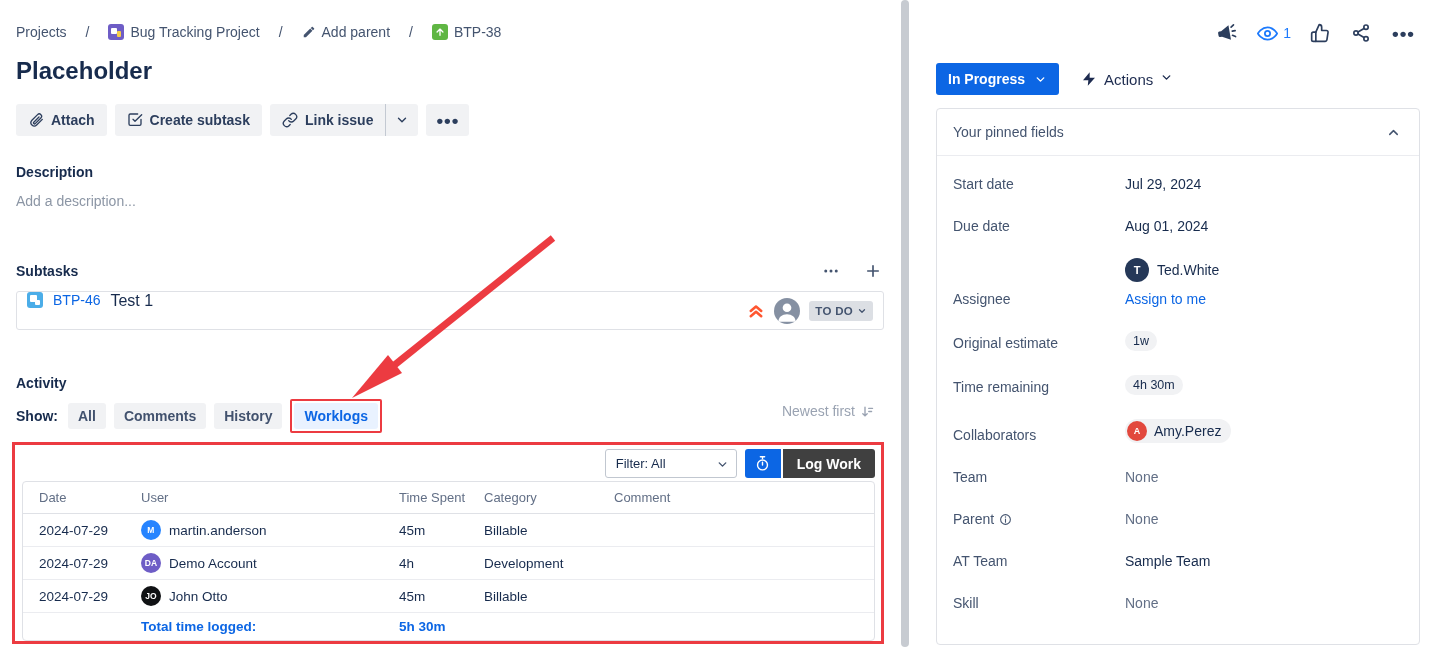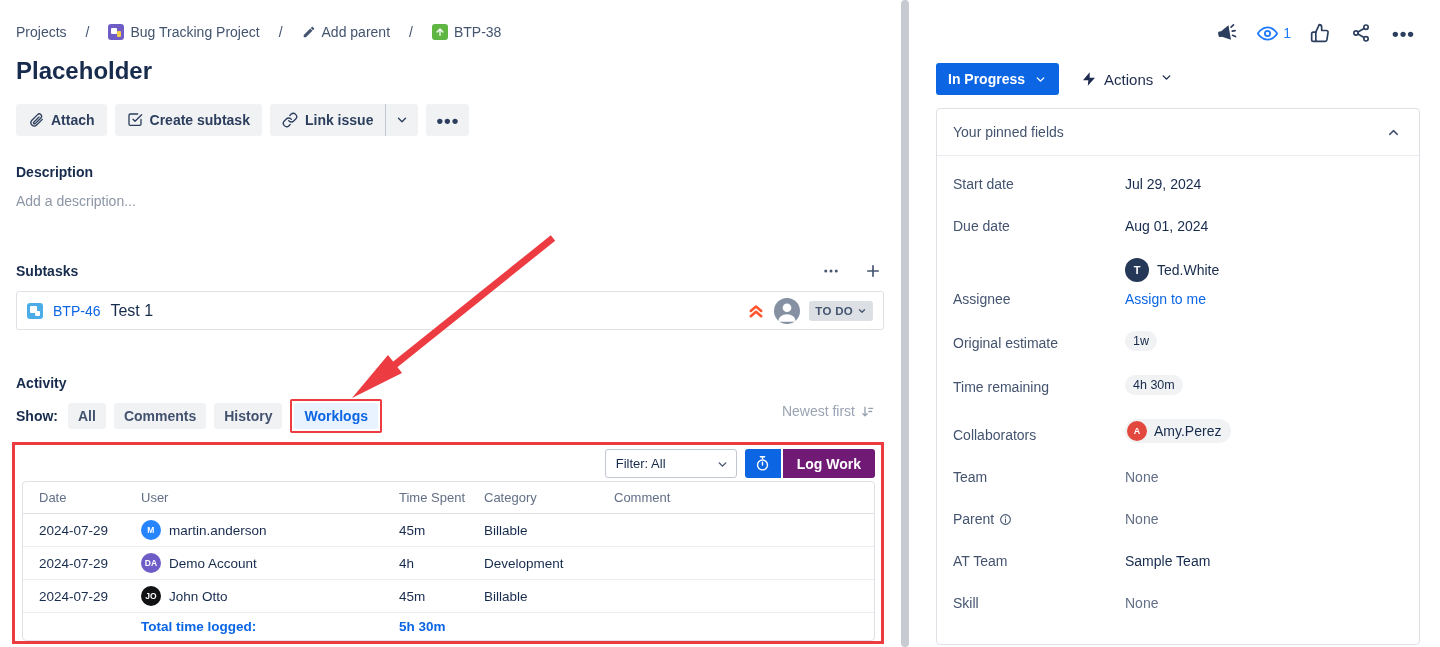--- a/index.html
+++ b/index.html
@@ -35,21 +35,21 @@
   .section-heading { font-size:14px; font-weight:700; color:#172B4D; }
   .desc-heading { position:absolute; left:16px; top:164px; }
   .desc-placeholder { position:absolute; left:16px; top:193px; font-size:14px; color:#8C96A5; cursor:text; }
 
   .subtasks-header { position:absolute; left:16px; top:260px; width:868px; display:flex; align-items:center; }
   .subtasks-actions { margin-left:auto; display:flex; align-items:center; gap:20px; color:#44546F; }
   .icon-btn { background:none; border:none; cursor:pointer; color:#44546F; padding:2px; }
 
   .subtask-card { position:absolute; left:16px; top:291px; width:868px; height:39px;
                   border:1px solid #DFE1E6; border-radius:3px; background:#fff;
-                  display:flex; align-items:center; gap:10px; padding:0 10px; }
+                  display:flex; gap:10px; padding:0 10px; }
   .subtask-type { background:#4BADE8; display:flex; align-items:center; justify-content:center; }
   .subtask-type::before { content:""; position:absolute; left:3px; top:3px; width:7px; height:7px; background:#fff; border-radius:1px; }
   .subtask-type::after { content:""; position:absolute; right:3px; bottom:3px; width:5px; height:5px; background:#fff; border-radius:1px; }
   .subtask-key { color:#0C66E4; font-size:14px; font-weight:500; text-decoration:none; cursor:pointer; }
   .subtask-summary { color:#172B4D; font-size:16px; font-weight:500; cursor:pointer; }
   .subtask-right { margin-left:auto; display:flex; align-items:center; gap:9px; }
   .row-avatar { width:26px; height:26px; border-radius:50%; background:#8590A2; display:flex; align-items:center; justify-content:center; cursor:pointer; }
   .status-pill { display:flex; align-items:center; gap:4px; background:#DCDFE4; color:#44546F;
                  border:none; border-radius:3px; padding:4px 6px; font-family:inherit;
                  font-size:11.5px; font-weight:700; letter-spacing:.3px; cursor:pointer; }
@@ -288,21 +288,21 @@
   </div>
   <span class="blue-group">
     <button class="blue-btn timer-btn" style="background-color: rgb(12, 102, 228);">
       <span>
         <svg width="17" height="17" viewBox="0 0 24 24" fill="none" stroke="#fff" stroke-width="2" stroke-linecap="round">
             <circle cx="12" cy="14" r="7"></circle>
             <path d="M12 14v-4M9 2.5h6M12 2.5V5"></path>
           </svg>
       </span>
     </button>
-    <button class="blue-btn logwork-btn" style="background-color: #701a75;">Log Work</button>
+    <button class="blue-btn logwork-btn" style="background-color: #404040;">Log Work</button>
   </span>
 </div>
 
 <div class="worklog-table">
   <table>
     <colgroup>
         <col style="width:110px">
         <col style="width:258px">
         <col style="width:85px">
         <col style="width:130px">

